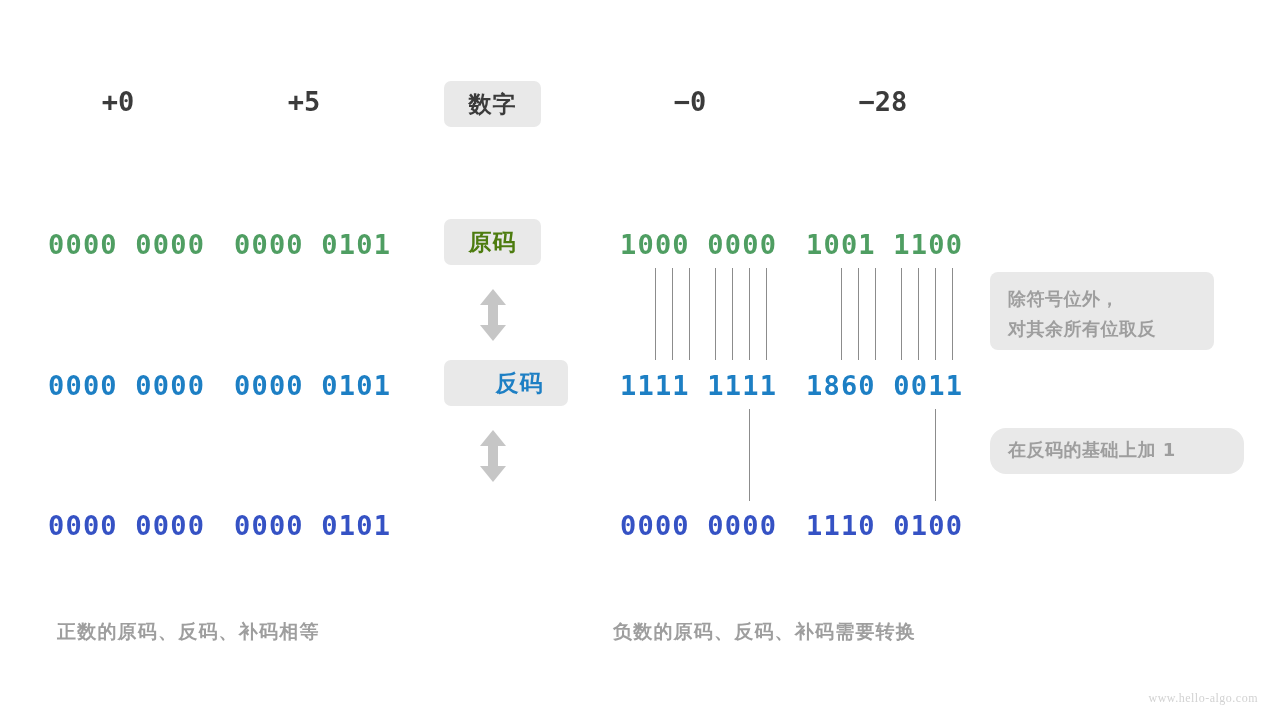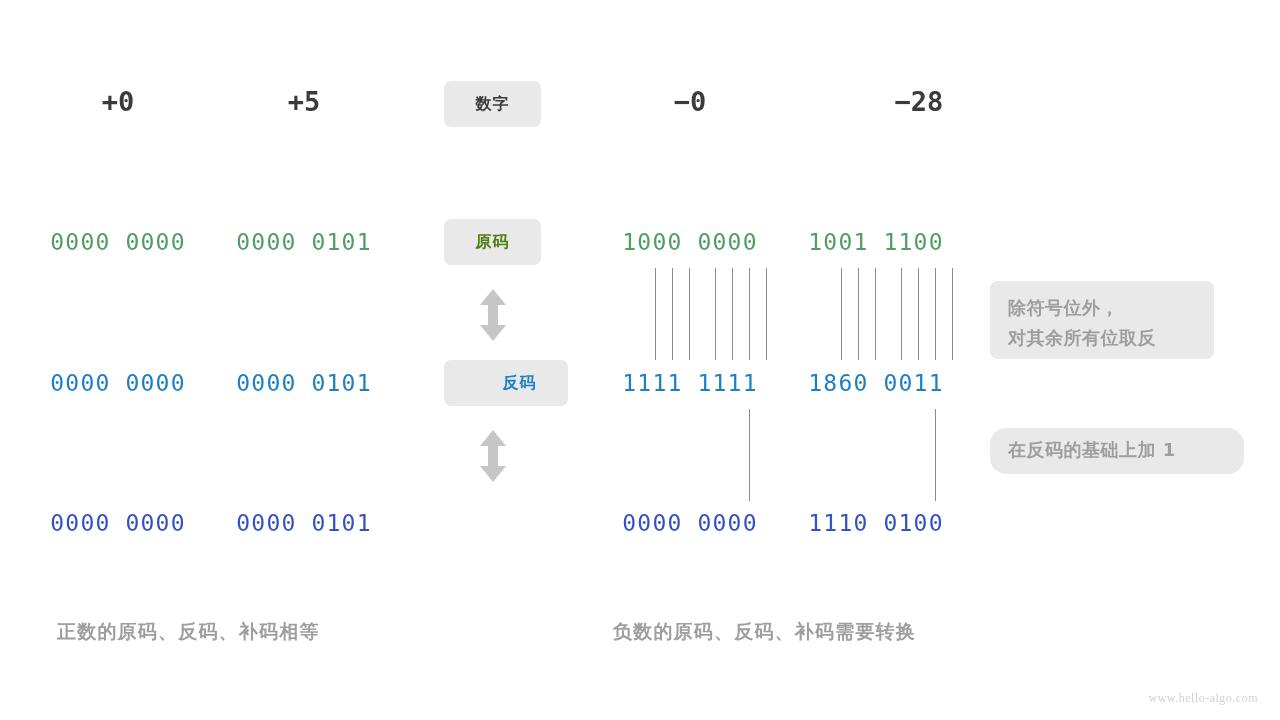--- a/index.html
+++ b/index.html
@@ -18,33 +18,33 @@
   
   .num{
     font-family:"DejaVu Sans Mono","Liberation Mono",monospace;
     font-size:27px;font-weight:bold;color:#3b3b3b;
     letter-spacing:0px;
   }
 
   
   .bits{
     font-family:"DejaVu Sans Mono","Liberation Mono",monospace;
-    font-size:23px;font-weight:normal;letter-spacing:1.2px;
+    font-size:27px;font-weight:bold;letter-spacing:1.2px;
   }
   .bits.green{color:#4f9e62;}
   .bits.blue{color:#1d7fc4;}
   .bits.indigo{color:#3552c4;}
 
   
   .badge{
     position:absolute;
     background:#e9e9e9;
     border-radius:7px;
     display:flex;align-items:center;justify-content:center;
-    font-size:16px;font-weight:bold;
+    font-size:23px;font-weight:bold;
     letter-spacing:1px;
   }
   .badge.b-title{color:#3b3b3b;}
   .badge.b-green{color:#4d7c0f;}
   .badge.b-blue{color:#1d7fc4;}
   .badge.b-indigo{color:#3552c4;}
 
   
   .note{
     position:absolute;
@@ -85,21 +85,21 @@
   .dblarrow{position:absolute;}
 </style>
 </head>
 <body>
 
 <div id="stage">
 
   <div class="cell num" style="left:58px;top:86px;width:120px;">+0</div>
   <div class="cell num" style="left:244px;top:86px;width:120px;">+5</div>
   <div class="cell num" style="left:630px;top:86px;width:120px;">−0</div>
-  <div class="cell num" style="left:854px;top:86px;width:130px;">−28</div>
+  <div class="cell num" style="left:818px;top:86px;width:130px;">−28</div>
 
   <div class="badge b-title" style="left:444px;top:81px;width:97px;height:46px;">数字</div>
 
   <div class="cell bits green" style="left:48px;top:229px;width:140px;">0000 0000</div>
   <div class="cell bits green" style="left:234px;top:229px;width:140px;">0000 0101</div>
   <div class="cell bits green" style="left:620px;top:229px;width:140px;">1000 0000</div>
   <div class="cell bits green" style="left:806px;top:229px;width:140px;">1001 1100</div>
 
   <div class="badge b-green" style="left:444px;top:219px;width:97px;height:46px;">原码</div>
 
@@ -118,21 +118,21 @@
   <div class="tick" style="left:918px;top:268px;height:92px;"></div>
   <div class="tick" style="left:935px;top:268px;height:92px;"></div>
   <div class="tick" style="left:952px;top:268px;height:92px;"></div>
 
   <div class="dblarrow" style="left:476px;top:288px;">
     <svg width="34" height="54" viewBox="0 0 34 54">
       <polygon points="17,1 30,17 22,17 22,37 30,37 17,53 4,37 12,37 12,17 4,17" fill="#c6c6c6"></polygon>
     </svg>
   </div>
 
-  <div class="note" style="left:990px;top:272px;width:224px;height:78px;margin-top:9px;">除符号位外，
+  <div class="note" style="left:990px;top:272px;width:224px;height:78px;">除符号位外，
 对其余所有位取反</div>
 
   <div class="cell bits blue" style="left:48px;top:370px;width:140px;">0000 0000</div>
   <div class="cell bits blue" style="left:234px;top:370px;width:140px;">0000 0101</div>
   <div class="cell bits blue" style="left:620px;top:370px;width:140px;">1111 1111</div>
   <div class="cell bits blue" style="left:806px;top:370px;width:140px;">1860 0011</div>
 
   <div class="badge b-blue" style="left:444px;top:360px;width:97px;height:46px;padding-left:27px;">反码</div>
 
   <div class="tick" style="left:749px;top:409px;height:92px;"></div>

